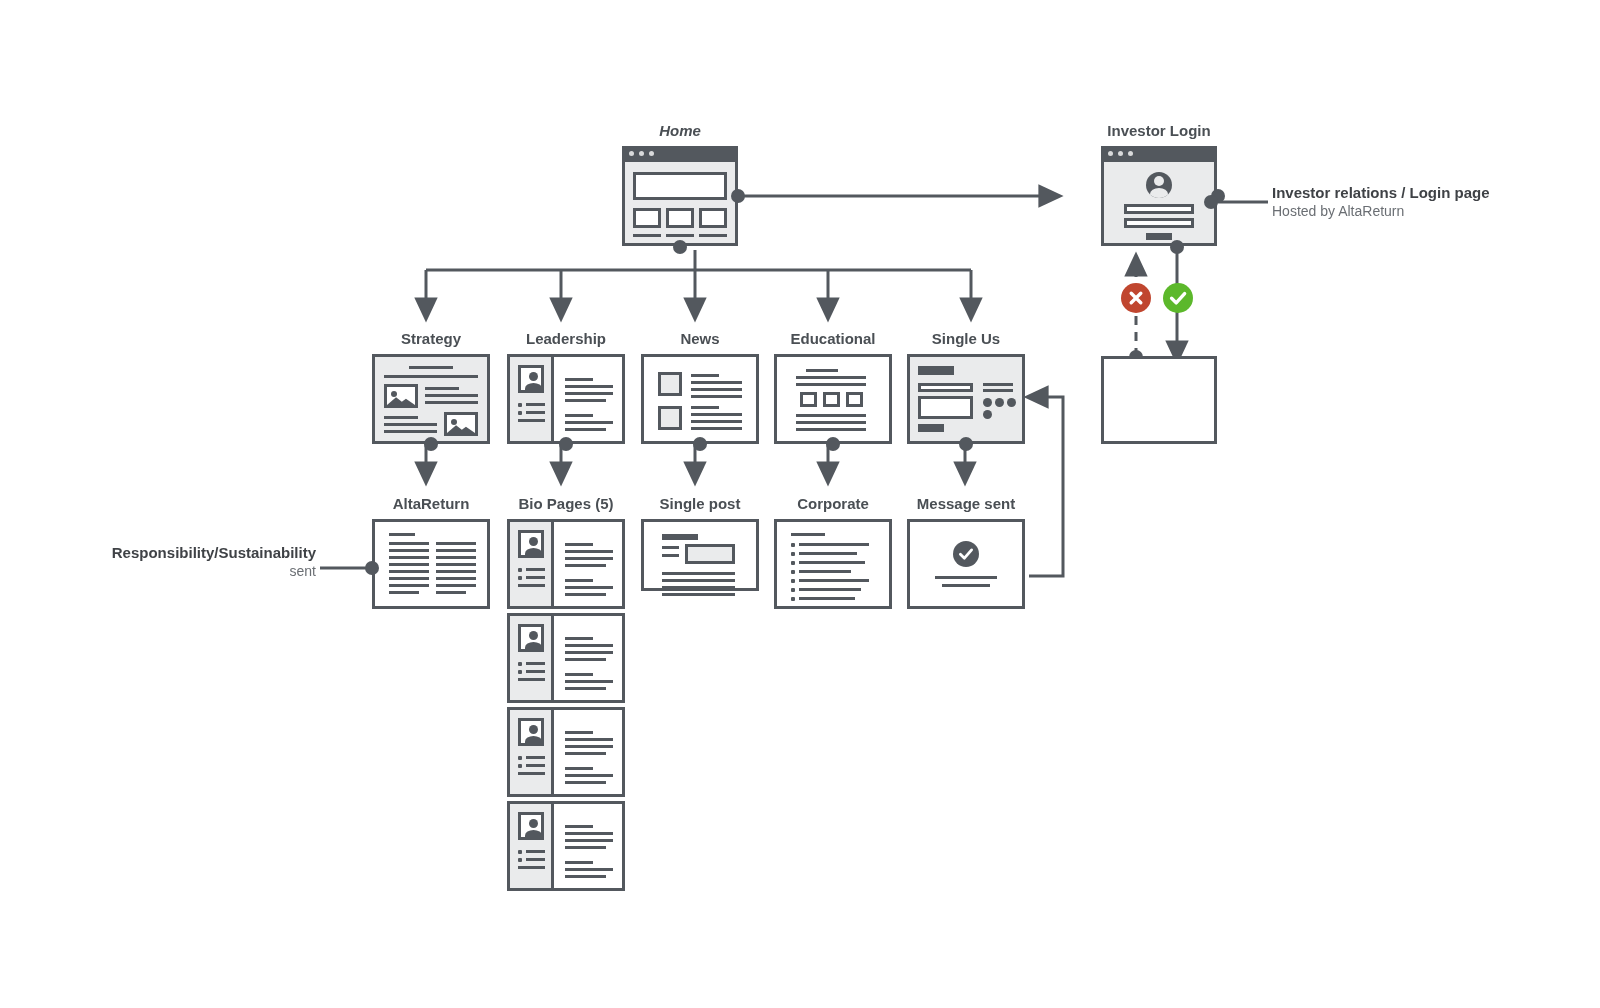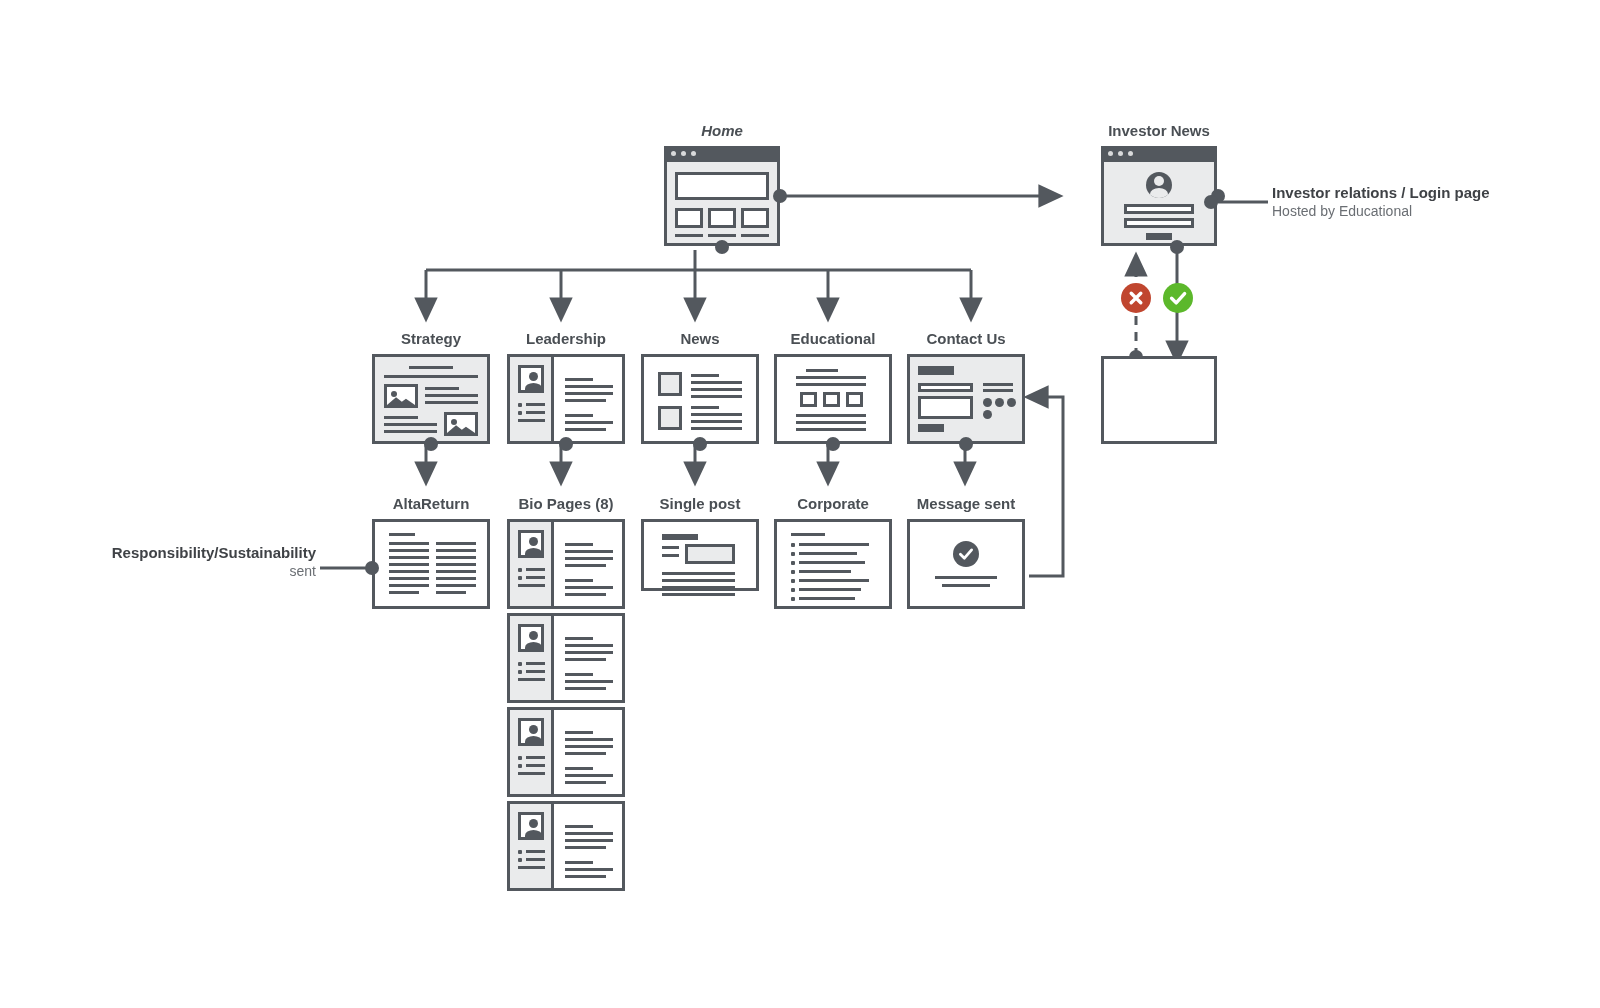--- a/index.html
+++ b/index.html
@@ -91,61 +91,61 @@
       <path d="M320,568 L372,568"></path>
 
       <path d="M1211,202 L1268,202"></path>
 
       <path d="M1177,250 L1177,353" marker-end="url(#arrow)"></path>
 
       <path d="M1136,357 L1136,264" marker-end="url(#arrow)" stroke-dasharray="9 7"></path>
     </g>
   </svg>
 
-  <div class="node" style="left:664px;top:146px;width:116px;height:100px;font-style:italic;">
+  <div class="node" style="left:622px;top:146px;width:116px;height:100px;font-style:italic;">
     <div class="node-label">Home</div>
     <div class="frame shaded"></div>
     <div class="browser-bar">
         <i></i>
         <i></i>
         <i></i>
       </div>
     <div class="box" style="left:11px;top:26px;width:94px;height:28px;"></div>
     <div class="box" style="left:11px;top:62px;width:28px;height:20px;"></div>
     <div class="box" style="left:44px;top:62px;width:28px;height:20px;"></div>
     <div class="box" style="left:77px;top:62px;width:28px;height:20px;"></div>
     <div class="ln" style="left:11px;top:88px;width:28px;height:3px;"></div>
     <div class="ln" style="left:44px;top:88px;width:28px;height:3px;"></div>
     <div class="ln" style="left:77px;top:88px;width:28px;height:3px;"></div>
     <div class="dot" style="left:109px;top:43px;"></div>
     <div class="dot" style="left:51px;top:94px;"></div>
   </div>
 
   <div class="node" style="left:1101px;top:146px;width:116px;height:100px;">
-    <div class="node-label">Investor News</div>
+    <div class="node-label">Investor Login</div>
     <div class="frame shaded"></div>
     <div class="browser-bar">
         <i></i>
         <i></i>
         <i></i>
       </div>
     <div class="circ-login" style="left:45px;top:26px;width:26px;height:26px;">
       <div class="av-head" style="left:8px;top:4px;width:10px;height:10px;background:#eaebec;"></div>
       <div class="av-body" style="left:4px;top:16px;width:18px;height:12px;background:#eaebec;"></div>
     </div>
     <div class="box" style="left:23px;top:58px;width:70px;height:10px;"></div>
     <div class="box" style="left:23px;top:72px;width:70px;height:10px;"></div>
     <div class="solidbox" style="left:45px;top:87px;width:26px;height:7px;"></div>
     <div class="dot" style="left:110px;top:43px;"></div>
     <div class="dot" style="left:69px;top:94px;"></div>
   </div>
 
   <div class="ann right" style="left:1272px;top:183px;width:300px;">
     <div class="t1">Investor relations / Login page</div>
-    <div class="t2">Hosted by Educational</div>
+    <div class="t2">Hosted by AltaReturn</div>
   </div>
   <div class="dot" style="left:1204px;top:195px;"></div>
 
   <div class="badge" style="left:1121px;top:283px;background:#c0462f;">
     <svg width="30" height="30" viewBox="0 0 30 30" aria-hidden="true">
       <path d="M10.2 10.2 L19.8 19.8 M19.8 10.2 L10.2 19.8" stroke="#ffffff" stroke-width="3.4" stroke-linecap="round"></path>
     </svg>
   </div>
   <div class="badge" style="left:1163px;top:283px;background:#5cb82b;">
     <svg width="30" height="30" viewBox="0 0 30 30" aria-hidden="true">
@@ -232,21 +232,21 @@
     <div class="ln" style="left:50px;top:41px;width:51px;height:3px;"></div>
     <div class="box fill" style="left:17px;top:52px;width:24px;height:24px;"></div>
     <div class="ln" style="left:50px;top:52px;width:28px;height:3px;"></div>
     <div class="ln" style="left:50px;top:59px;width:51px;height:3px;"></div>
     <div class="ln" style="left:50px;top:66px;width:51px;height:3px;"></div>
     <div class="ln" style="left:50px;top:73px;width:51px;height:3px;"></div>
     <div class="dot" style="left:52px;top:83px;"></div>
   </div>
 
   <div class="node" style="left:907px;top:354px;width:118px;height:90px;">
-    <div class="node-label">Contact Us</div>
+    <div class="node-label">Single Us</div>
     <div class="frame shaded"></div>
     <div class="solidbox" style="left:11px;top:12px;width:36px;height:9px;"></div>
     <div class="box" style="left:11px;top:29px;width:55px;height:9px;"></div>
     <div class="box" style="left:11px;top:42px;width:55px;height:23px;"></div>
     <div class="solidbox" style="left:11px;top:70px;width:26px;height:8px;"></div>
     <div class="ln" style="left:76px;top:29px;width:30px;height:3px;"></div>
     <div class="ln" style="left:76px;top:35px;width:30px;height:3px;"></div>
     <div class="circ-icon" style="left:76px;top:44px;width:9px;height:9px;background:#53585e;"></div>
     <div class="circ-icon" style="left:88px;top:44px;width:9px;height:9px;background:#53585e;"></div>
     <div class="circ-icon" style="left:100px;top:44px;width:9px;height:9px;background:#53585e;"></div>
@@ -276,21 +276,21 @@
     <div class="ln" style="left:64px;top:72px;width:30px;height:3px;"></div>
   </div>
   <div class="dot" style="left:365px;top:561px;"></div>
 
   <div class="ann left" style="left:20px;top:535px;width:296px;">
     <div class="t1">Responsibility/Sustainability</div>
     <div class="t2">sent</div>
   </div>
 
   <div class="node" style="left:507px;top:519px;width:118px;height:90px;">
-    <div class="node-label">Bio Pages (8)</div>
+    <div class="node-label">Bio Pages (5)</div>
     <div class="frame"></div>
     <div class="sidebar" style="left:3px;top:3px;width:44px;height:84px;"></div>
     <div class="avatar-sq" style="left:11px;top:11px;width:26px;height:28px;">
       <div class="av-head" style="left:8px;top:4px;width:9px;height:9px;"></div>
       <div class="av-body" style="left:4px;top:15px;width:17px;height:11px;"></div>
     </div>
     <div class="bullet" style="left:11px;top:49px;"></div>
     <div class="ln" style="left:19px;top:49px;width:19px;height:3px;"></div>
     <div class="bullet" style="left:11px;top:57px;"></div>
     <div class="ln" style="left:19px;top:57px;width:19px;height:3px;"></div>

